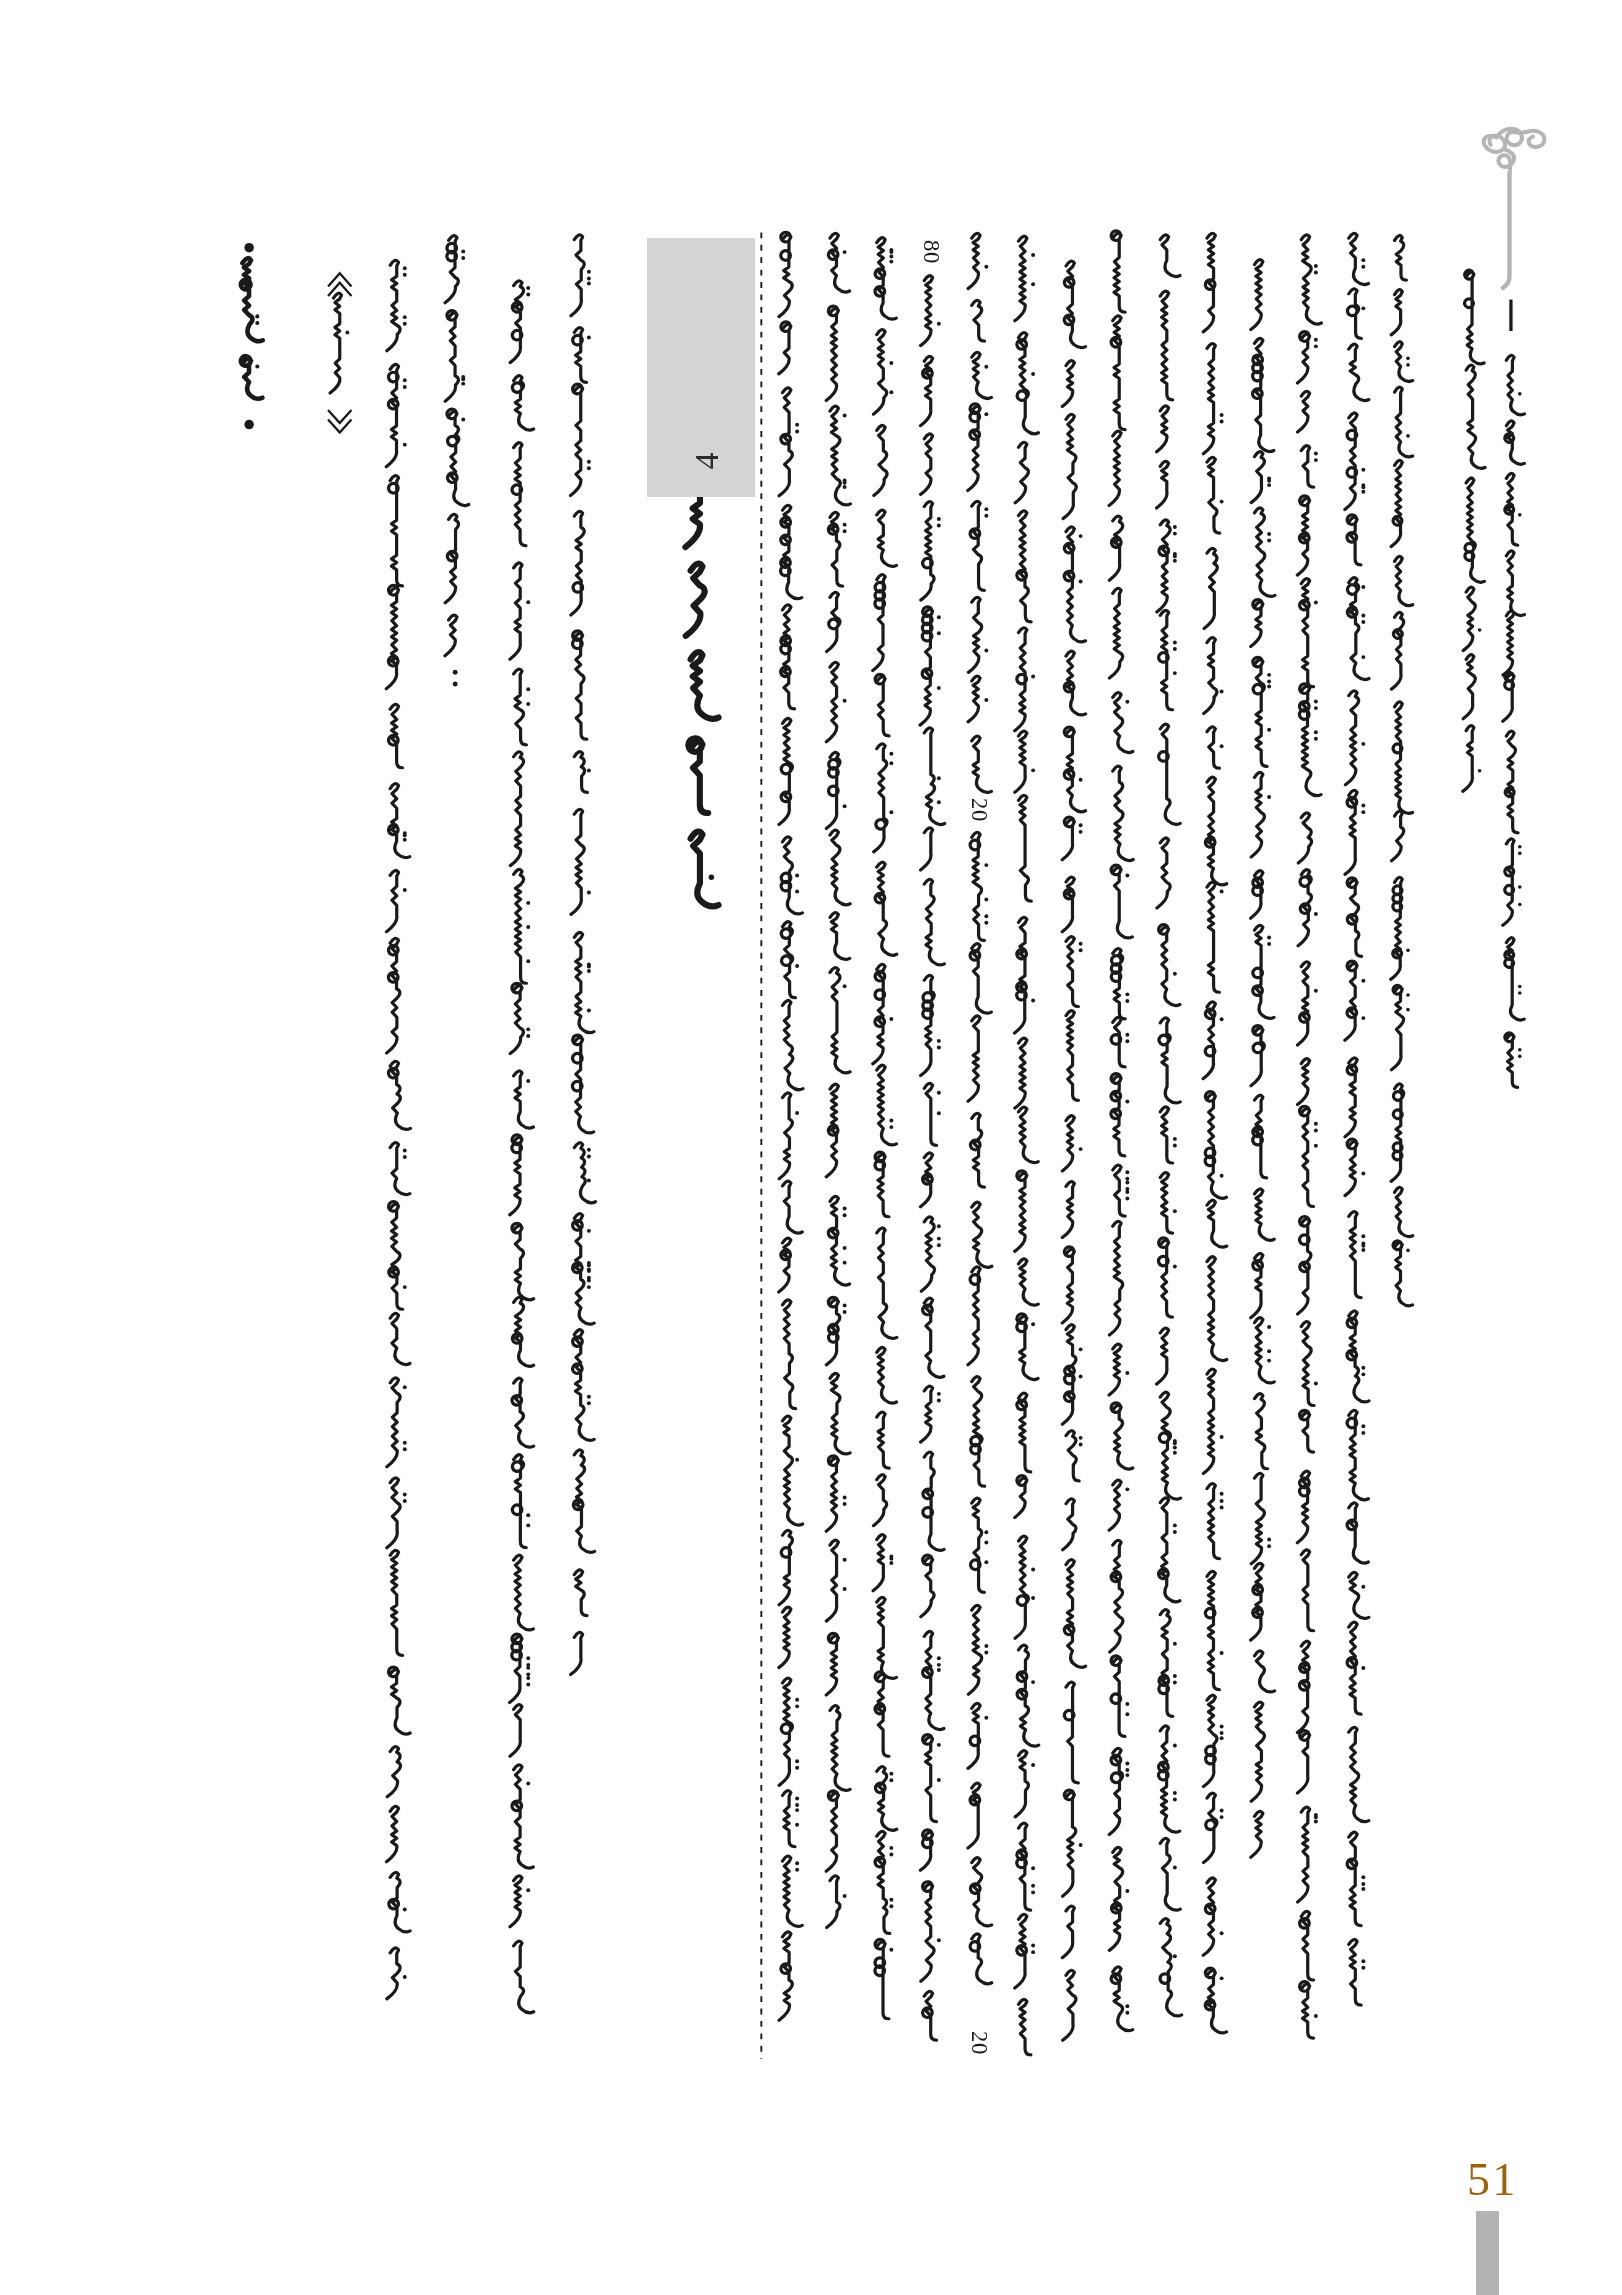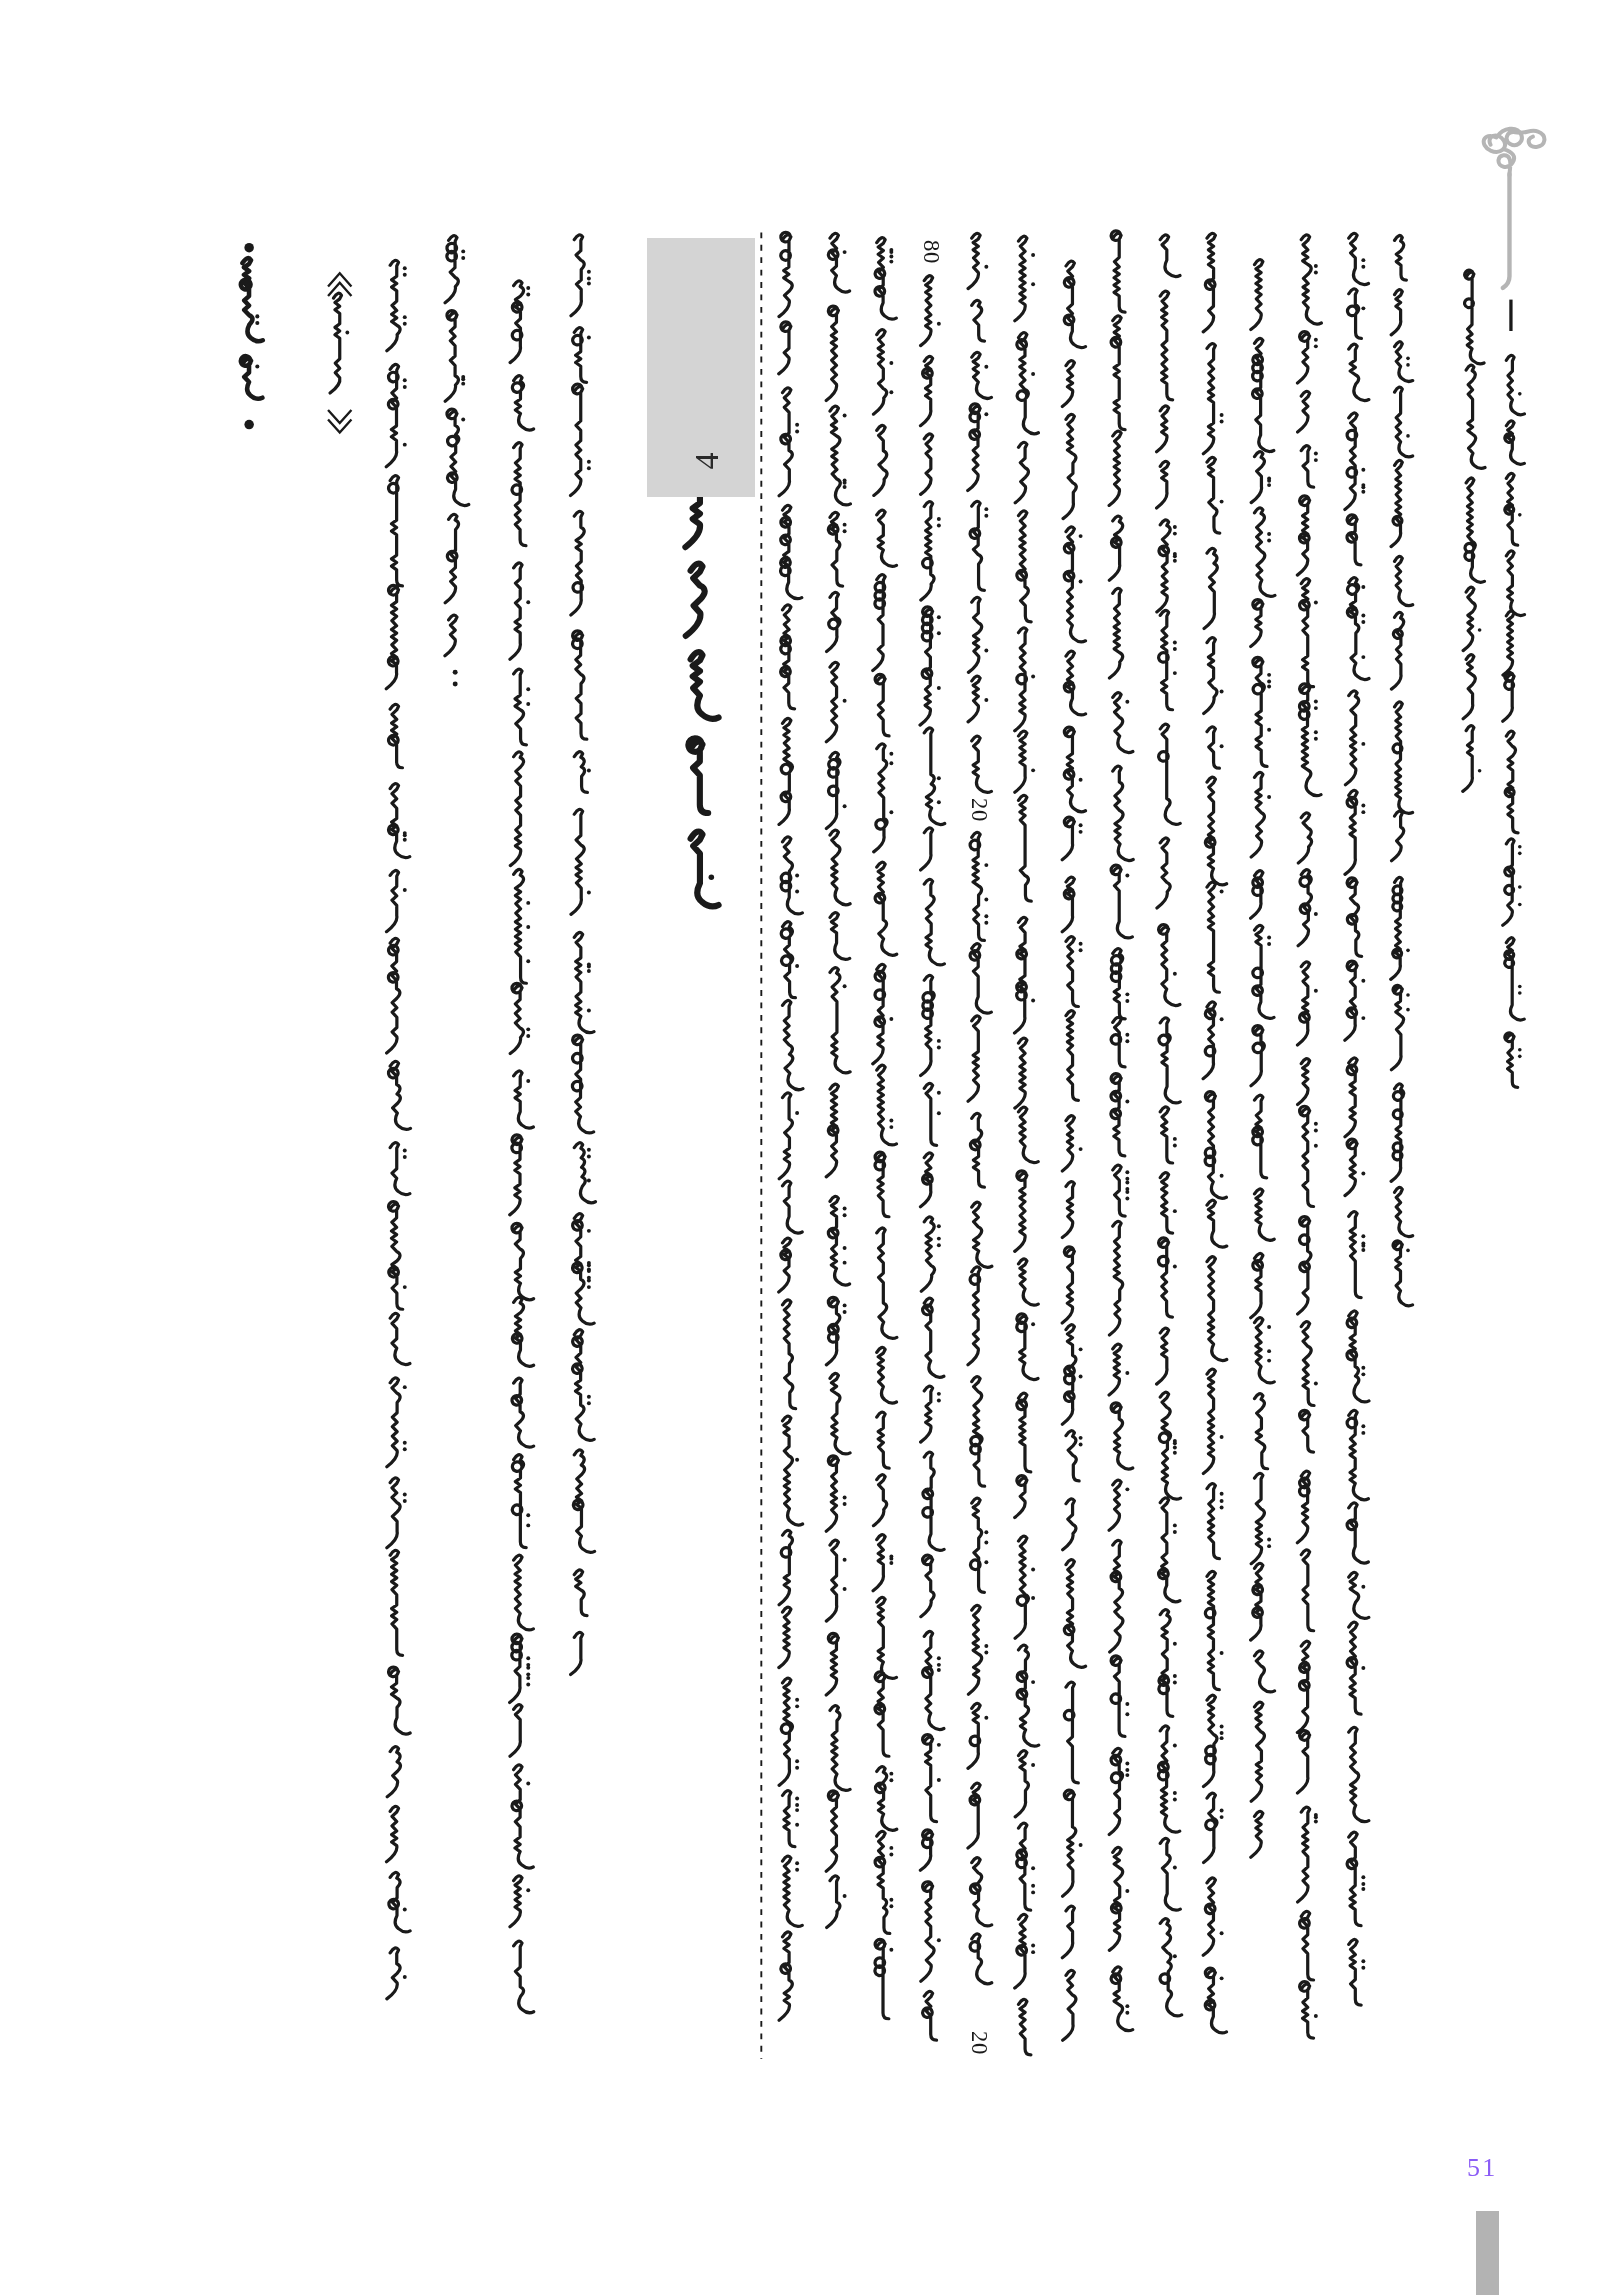--- a/index.html
+++ b/index.html
@@ -7,21 +7,21 @@
         font-family:"Liberation Serif","DejaVu Serif",serif;}
   #art{position:absolute;left:0;top:0;}
   .lesson-box{position:absolute;background:#d4d4d4;}
   .rot-num{position:absolute;width:88px;height:88px;display:flex;align-items:center;justify-content:center;
            color:#1b1b1b;font-family:"Liberation Serif","DejaVu Serif",serif;}
   .r90{transform:rotate(90deg);}
   .rm90{transform:rotate(-90deg);}
   .lesson-num{font-size:34px;color:#2a2a2a;}
   .n80{font-size:22.7px;letter-spacing:0.7px;}
   .n20{font-size:22.7px;letter-spacing:0.7px;}
-  .page-number{position:absolute;color:#8b5cf6;font-size:26px;letter-spacing:2.2px;text-align:right;}
+  .page-number{position:absolute;color:#a16207;font-size:46px;letter-spacing:2.2px;text-align:right;}
   .footer-bar{position:absolute;background:#b3b3b3;}
 </style>
 </head>
 <body>
 
 <div class="page">
   <svg id="art" xmlns="http://www.w3.org/2000/svg" width="1622" height="2295" viewBox="0 0 2220 3141">
       <g>
         <path d="M 2048,188 C 2030,180 2024,198 2040,206 C 2054,212 2064,202 2058,192 C 2050,180 2034,186 2040,198 M 2048,188 C 2058,174 2076,172 2082,184 C 2086,194 2076,202 2067,197 C 2058,192 2062,179 2074,181 C 2088,184 2094,176 2105,180 C 2118,185 2116,200 2103,201 C 2092,202 2088,190 2098,187 M 2058,204 C 2070,208 2076,214 2070,223 C 2064,232 2050,229 2051,219 C 2052,211 2063,210 2066,217 C 2069,224 2066,231 2066,240" fill="none" stroke="#b5b5b5" stroke-width="5.5" stroke-linecap="round"></path>
         <path d="M 2066,238 L 2066,378 q 0,10 -9,16" fill="none" stroke="#b5b5b5" stroke-width="6" stroke-linecap="round"></path>

